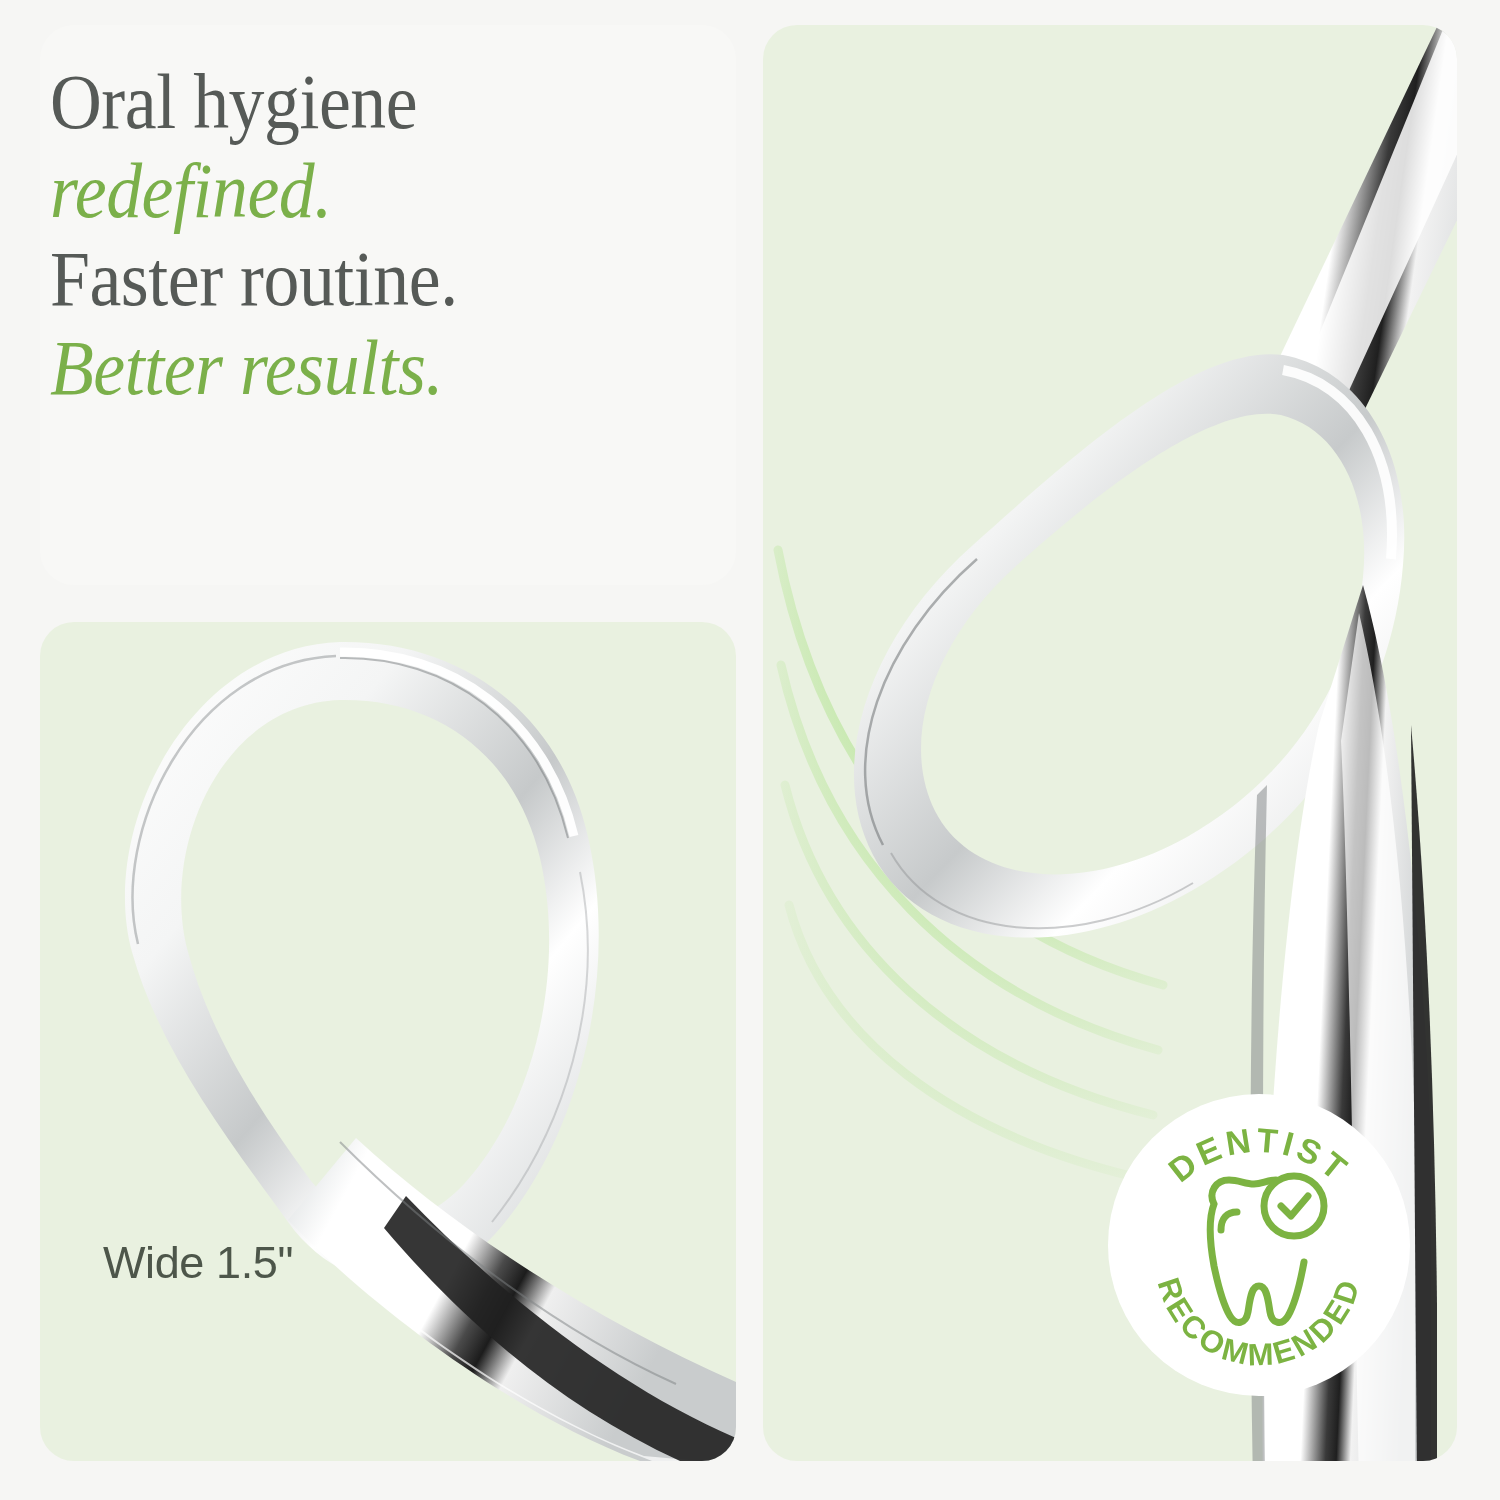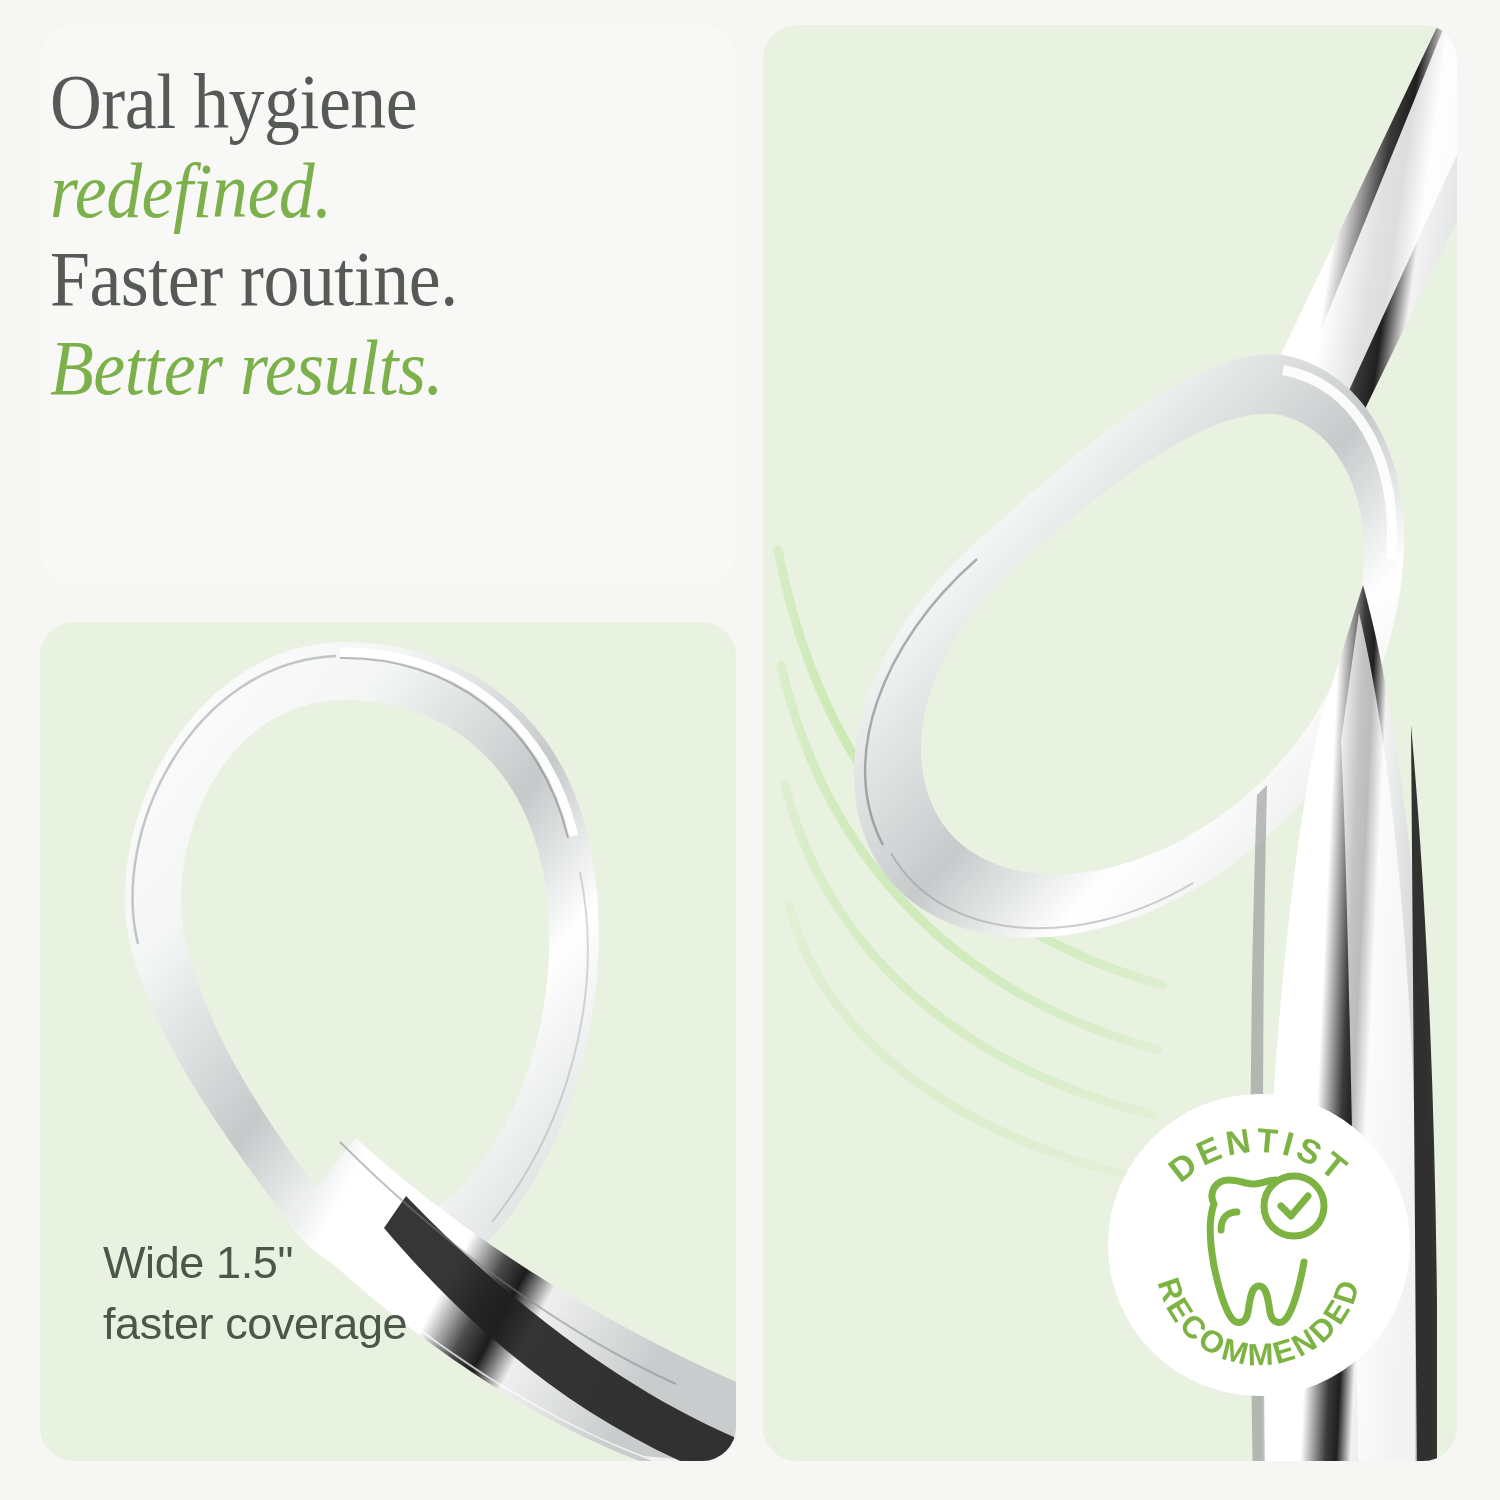--- a/index.html
+++ b/index.html
@@ -231,21 +231,20 @@
                C 560 700 420 612 316 516 Z" fill="url(#blHandle)"></path>
       <path d="M 262 604 C 342 686 476 786 604 834 L 660 839 L 612 839
                C 480 790 344 692 268 610 Z" fill="#ffffff" opacity="0.7"></path>
       <path d="M 366 574 C 462 674 576 764 696 816 L 696 839 L 640 839
                C 520 784 424 700 344 606 Z" fill="#202020" opacity="0.9"></path>
       <path d="M 300 520 C 392 612 512 706 636 762" fill="none" stroke="#7e8284" stroke-width="2" opacity="0.5"></path>
     </svg>
 
     <div class="caption" id="caption-bottom-left" style="left:63px; top:610px;">
       <span class="caption-line">Wide 1.5"</span>
-      <span class="caption-line">faster coverage</span>
     </div>
   </div>
 
   <div id="dentist-badge">
     <svg viewBox="0 0 302 302">
       <defs>
         <path id="arcTop" d="M 41 168 A 110 110 0 0 1 261 168"></path>
         <path id="arcBottom" d="M 48 168 A 103 103 0 0 0 254 168"></path>
       </defs>
 

